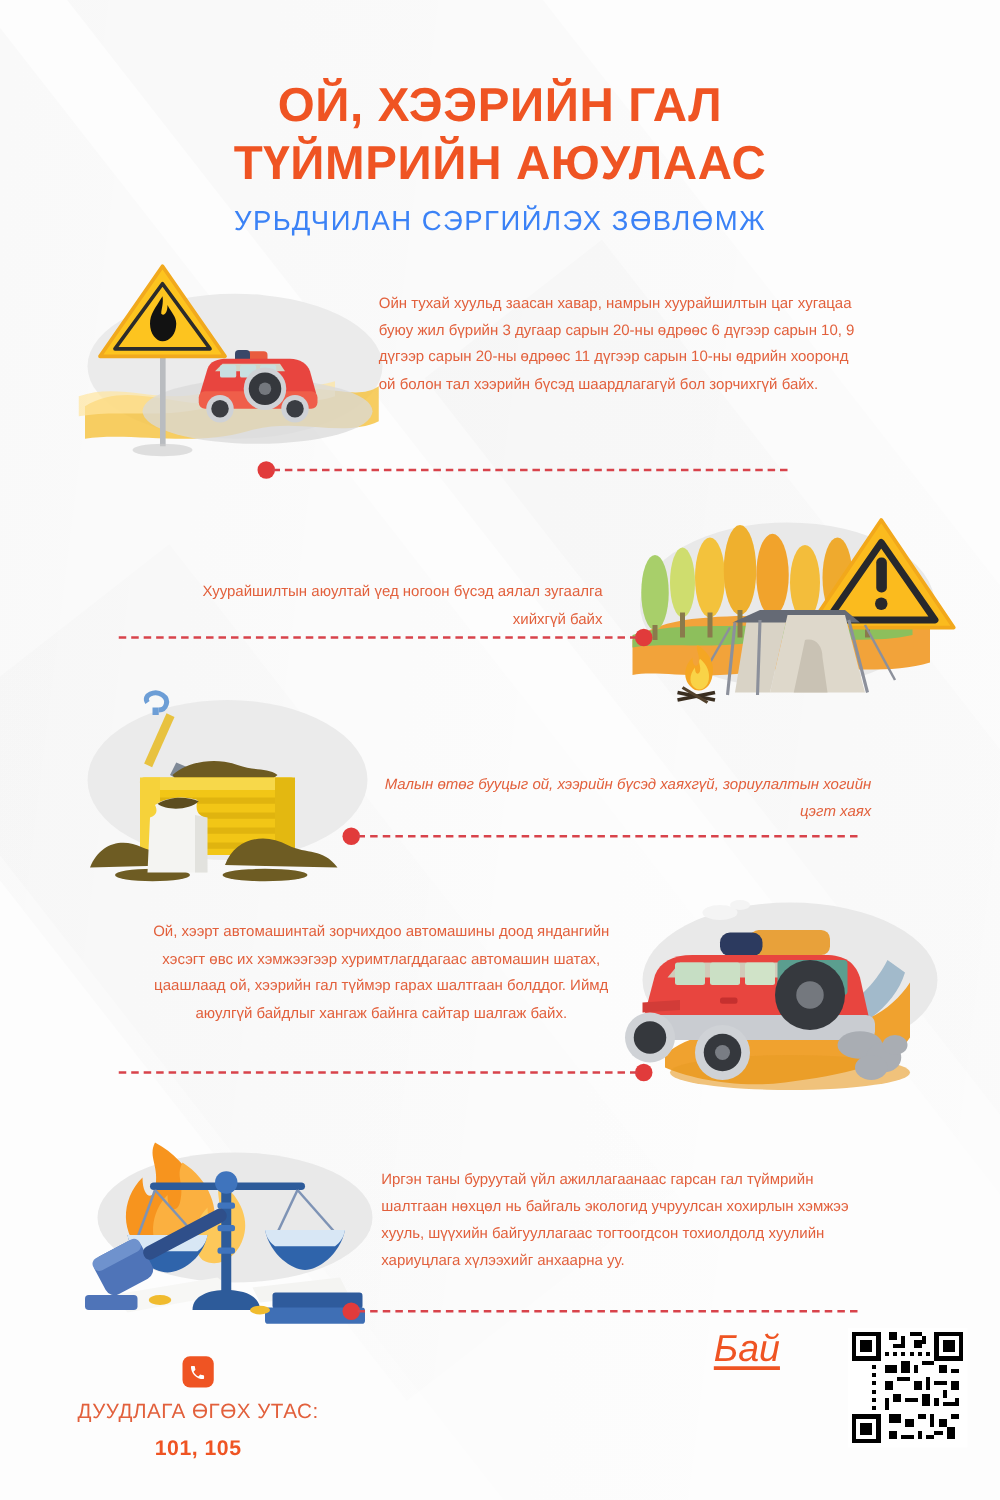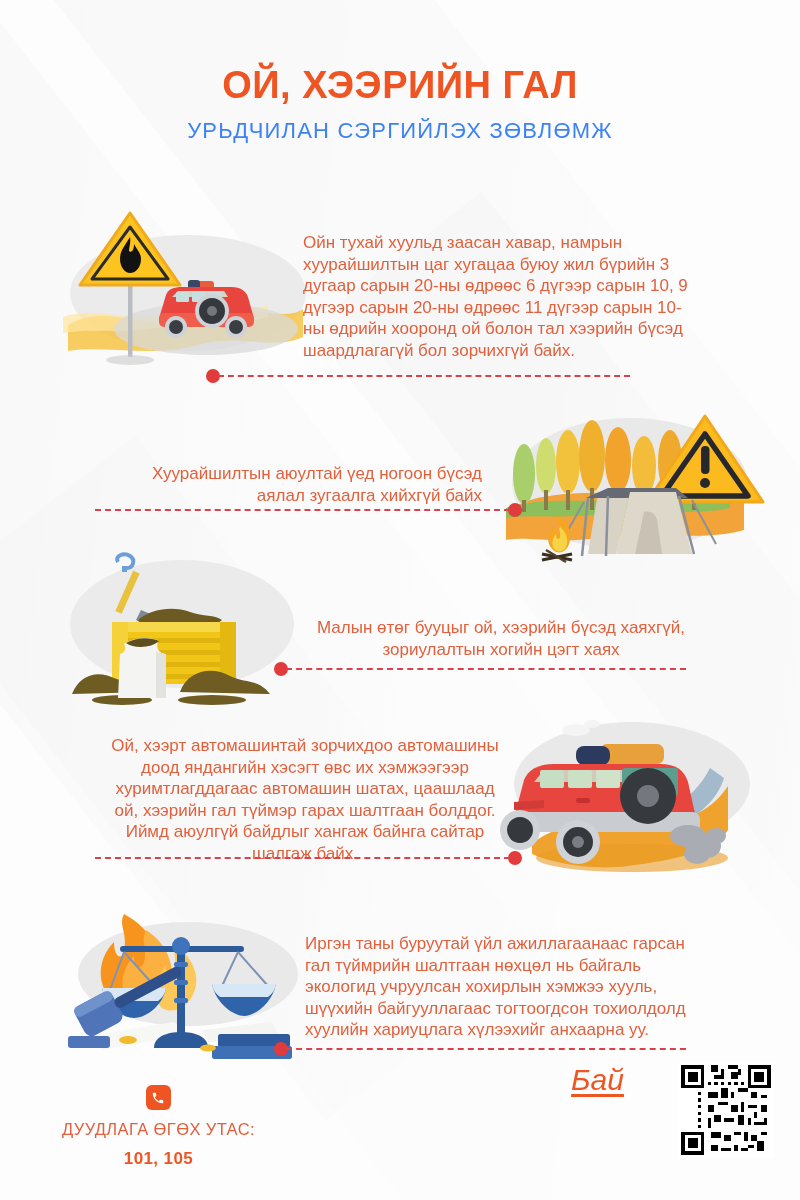--- a/index.html
+++ b/index.html
@@ -50,21 +50,21 @@
   .subtitle {
     margin-top: 10px;
     color: #3b82f6;
     font-size: 22px;
     letter-spacing: 1.2px;
   }
 
   .blocktext {
     position: absolute;
     color: #e2603c;
-    font-size: 17px;
+    font-size: 12px;
     line-height: 21.5px;
   }
 
   
   .conn {
     position: absolute;
     height: 14px;
   }
   .conn .line {
     position: absolute;
@@ -146,20 +146,21 @@
 
 <div class="page">
 
   <div class="bg-diag bg-d1"></div>
   <div class="bg-diag bg-d2"></div>
   <div class="bg-diag bg-d3"></div>
   <div class="bg-diag bg-d4"></div>
 
   <div class="header">
     <div class="title-line">ОЙ, ХЭЭРИЙН ГАЛ</div>
+    <div class="title-line">ТҮЙМРИЙН АЮУЛААС</div>
     <div class="subtitle">УРЬДЧИЛАН СЭРГИЙЛЭХ ЗӨВЛӨМЖ</div>
   </div>
 
   <div class="illus" style="left:58px; top:205px;">
     <svg width="250" height="165" viewBox="0 0 250 165">
       <ellipse cx="130" cy="88" rx="118" ry="58" fill="#ebebeb"></ellipse>
       <path d="M10 120 C50 95 95 132 150 112 C195 96 225 118 245 104 L245 132 C215 146 180 128 140 140 C95 153 45 140 10 146 Z" fill="#f6c445" opacity="0.85"></path>
       <path d="M5 112 C40 100 70 120 110 108 C150 96 180 110 210 100 L210 112 C180 122 148 110 112 120 C72 131 38 122 5 128 Z" fill="#ffe6a0" opacity="0.7"></path>
       <ellipse cx="148" cy="124" rx="92" ry="26" fill="#d9d9d9" opacity="0.75"></ellipse>
 
@@ -285,21 +286,21 @@
       <path d="M118 144 C126 122 150 118 168 128 C184 136 196 130 208 146 Z" fill="#6e5c23"></path>
       <ellipse cx="60" cy="152" rx="30" ry="5" fill="#6e5c23"></ellipse>
       <ellipse cx="150" cy="152" rx="34" ry="5" fill="#6e5c23"></ellipse>
 
       <path d="M62 96 C70 90 84 88 96 92 C94 100 96 104 102 106 L104 150 L56 150 L58 106 C64 104 64 100 62 96 Z" fill="#f4f4f2"></path>
       <path d="M64 95 C74 89 88 89 97 93 C90 100 72 101 64 95 Z" fill="#5d4d1f"></path>
       <path d="M94 104 L104 106 L104 150 L94 150 Z" fill="#e2e2de"></path>
     </svg>
   </div>
 
-  <div class="blocktext" style="left:305px; top:617px; width:392px; text-align:center;">Малын өтөг бууцыг ой, хээрийн бүсэд хаяхгүй, зориулалтын хогийн цэгт хаях</div>
+  <div class="blocktext" style="left:305px; top:617px; width:392px; text-align:right;font-style:italic;">Малын өтөг бууцыг ой, хээрийн бүсэд хаяхгүй, зориулалтын хогийн цэгт хаях</div>
 
   <div class="conn left" style="left:276px; top:662px; width:410px;">
     <span class="dot"></span>
     <span class="line"></span>
   </div>
 
   <div class="blocktext" style="left:110px; top:735px; width:390px; text-align:center;">Ой, хээрт автомашинтай зорчихдоо автомашины доод яндангийн хэсэгт өвс их хэмжээгээр хуримтлагддагаас автомашин шатах, цаашлаад ой, хээрийн гал түймэр гарах шалтгаан болддог. Иймд аюулгүй байдлыг хангаж байнга сайтар шалгаж байх.</div>
 
   <div class="illus" style="left:492px; top:712px;">
     <svg width="290" height="170" viewBox="0 0 290 170">

